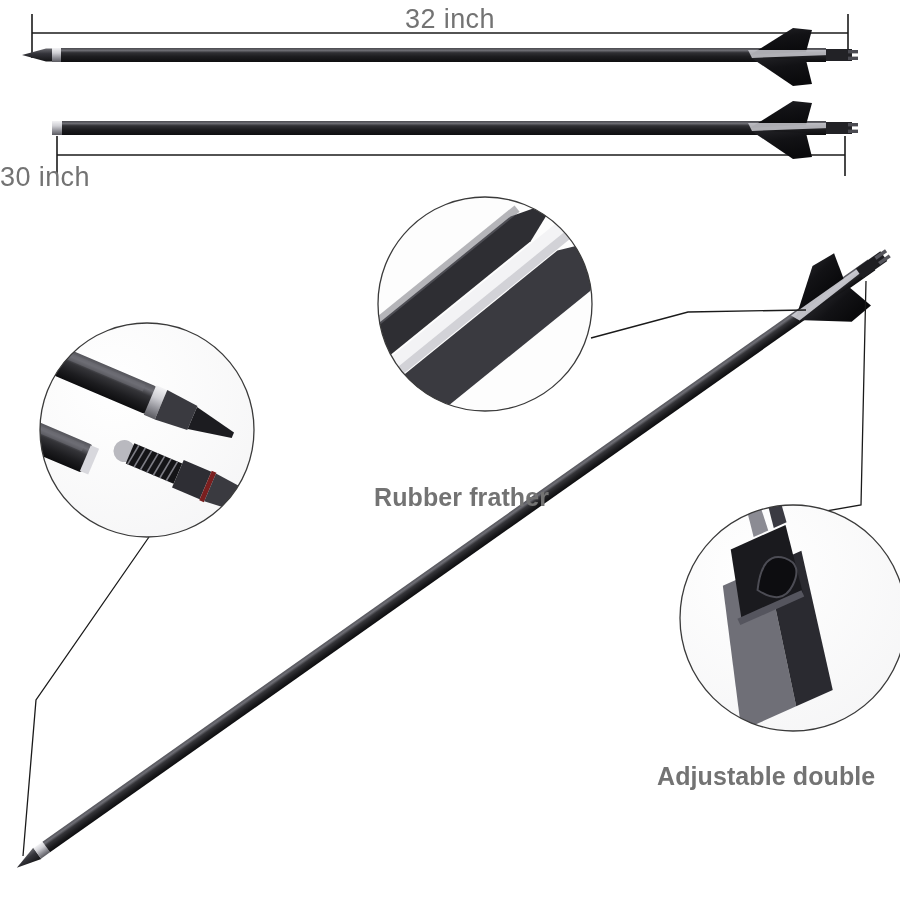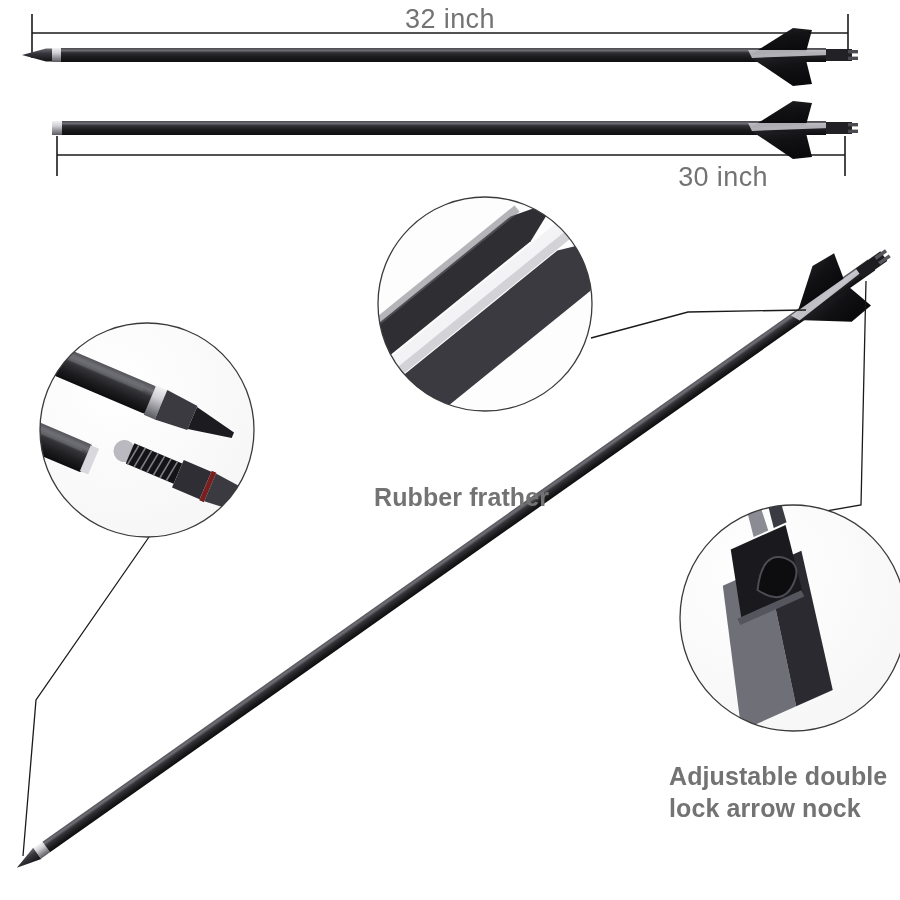--- a/index.html
+++ b/index.html
@@ -39,38 +39,37 @@
     letter-spacing: 0.4px;
   }
   #lbl-len-top {
     left: 0; top: 2px;
     width: 900px;
     text-align: center;
   }
   #lbl-len-bottom {
     left: 0; top: 160px;
     width: 768px;
-    text-align: right;
+    text-align: left;
   }
   #lbl-feather {
     left: 374px; top: 441px;
     font-size: 25px;
     margin-top: 40px;
   }
   #lbl-screw {
     left: 118px; top: 570px;
     font-size: 25px;
     text-align: left;
   }
   #lbl-screw .l2 { display: block; padding-left: 22px; }
   #lbl-nock {
     left: 657px; top: 760px;
     font-size: 25px;
-    text-align: left;
-    margin-left: 12px;
+    text-align: right;
   }
   #lbl-nock .l2 { display: block; }
 </style>
 </head>
 <body>
 
 <div id="stage">
 
   <svg id="art" viewBox="0 0 900 900">
     <defs>
@@ -266,16 +265,15 @@
 
   <div class="label dim-label" id="lbl-len-top">32 inch</div>
 
   <div class="label dim-label" id="lbl-len-bottom">30 inch</div>
 
   <div class="label" id="lbl-feather">Rubber frather</div>
 
 
   <div class="label" id="lbl-nock">
     <span class="l1">Adjustable double</span>
-    <span class="l2">lock arrow nock</span>
   </div>
 
 </div>
 
 </body></html>

